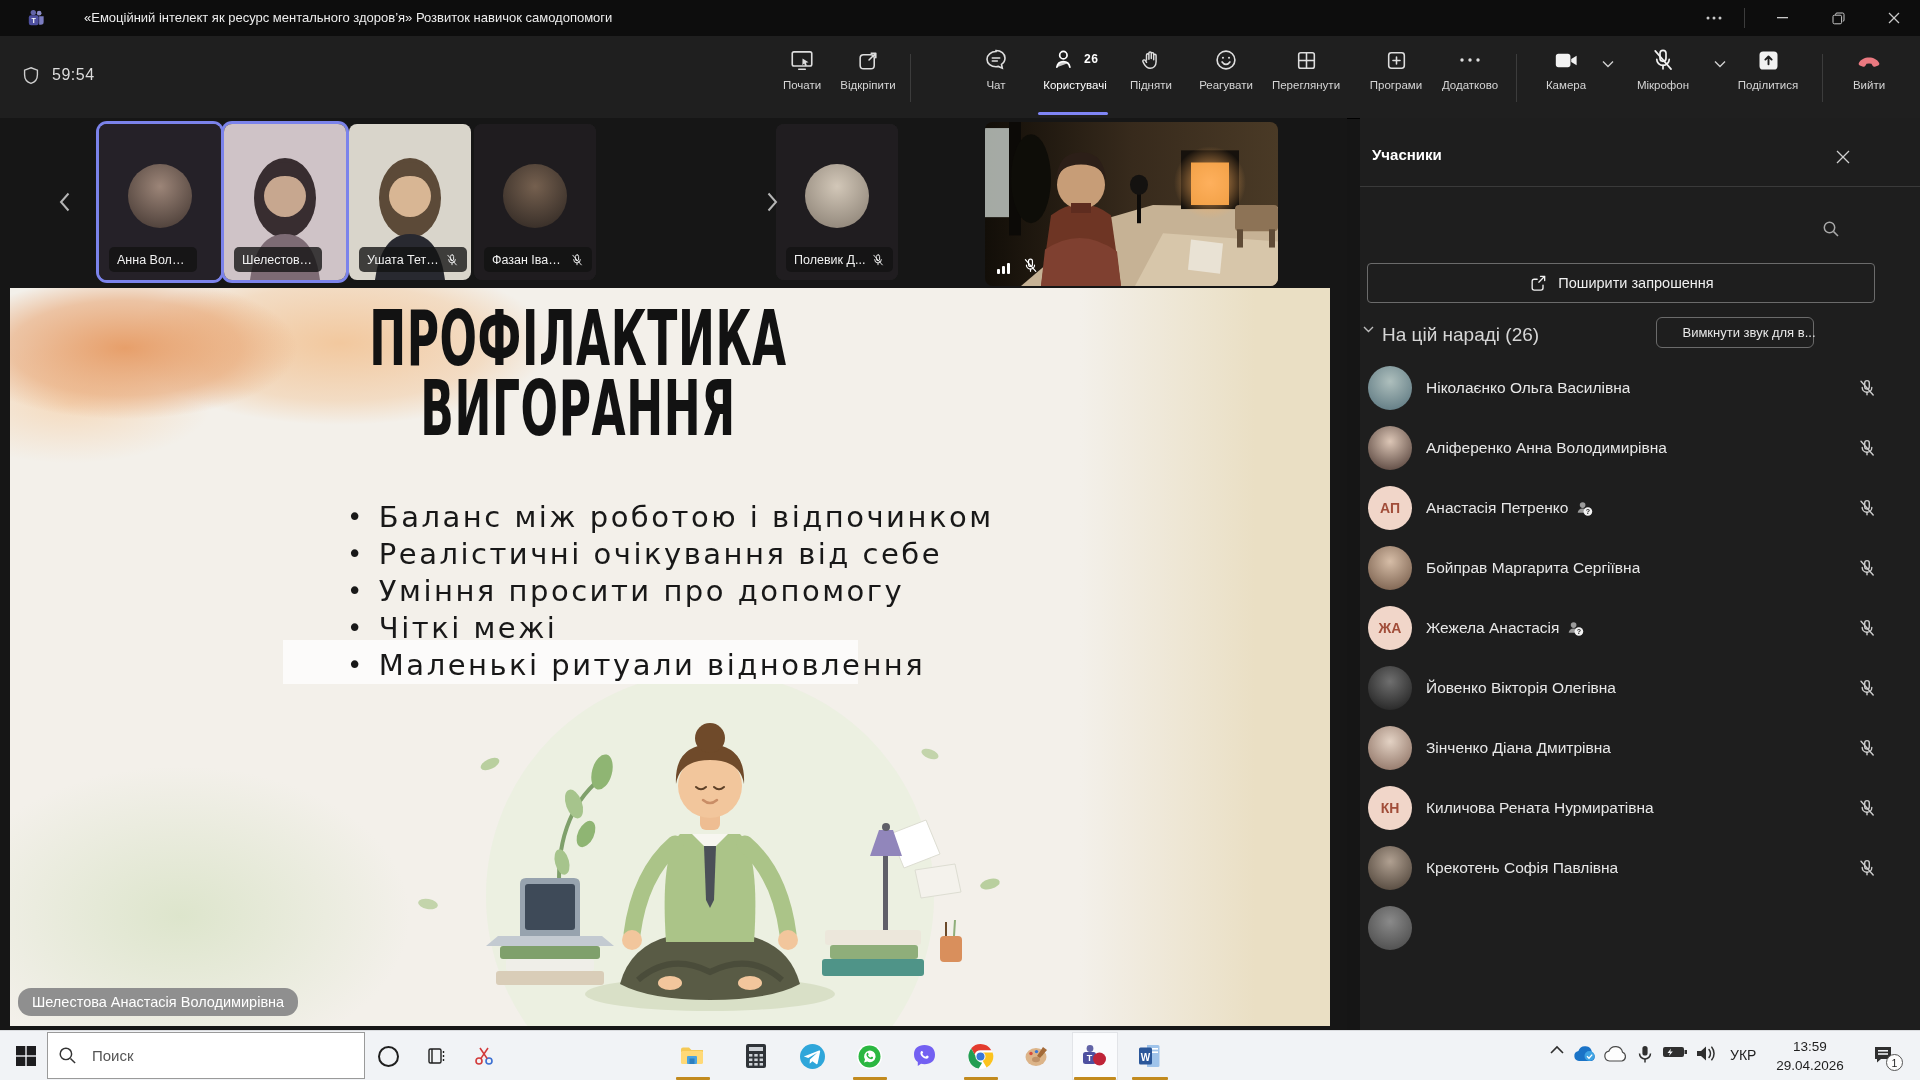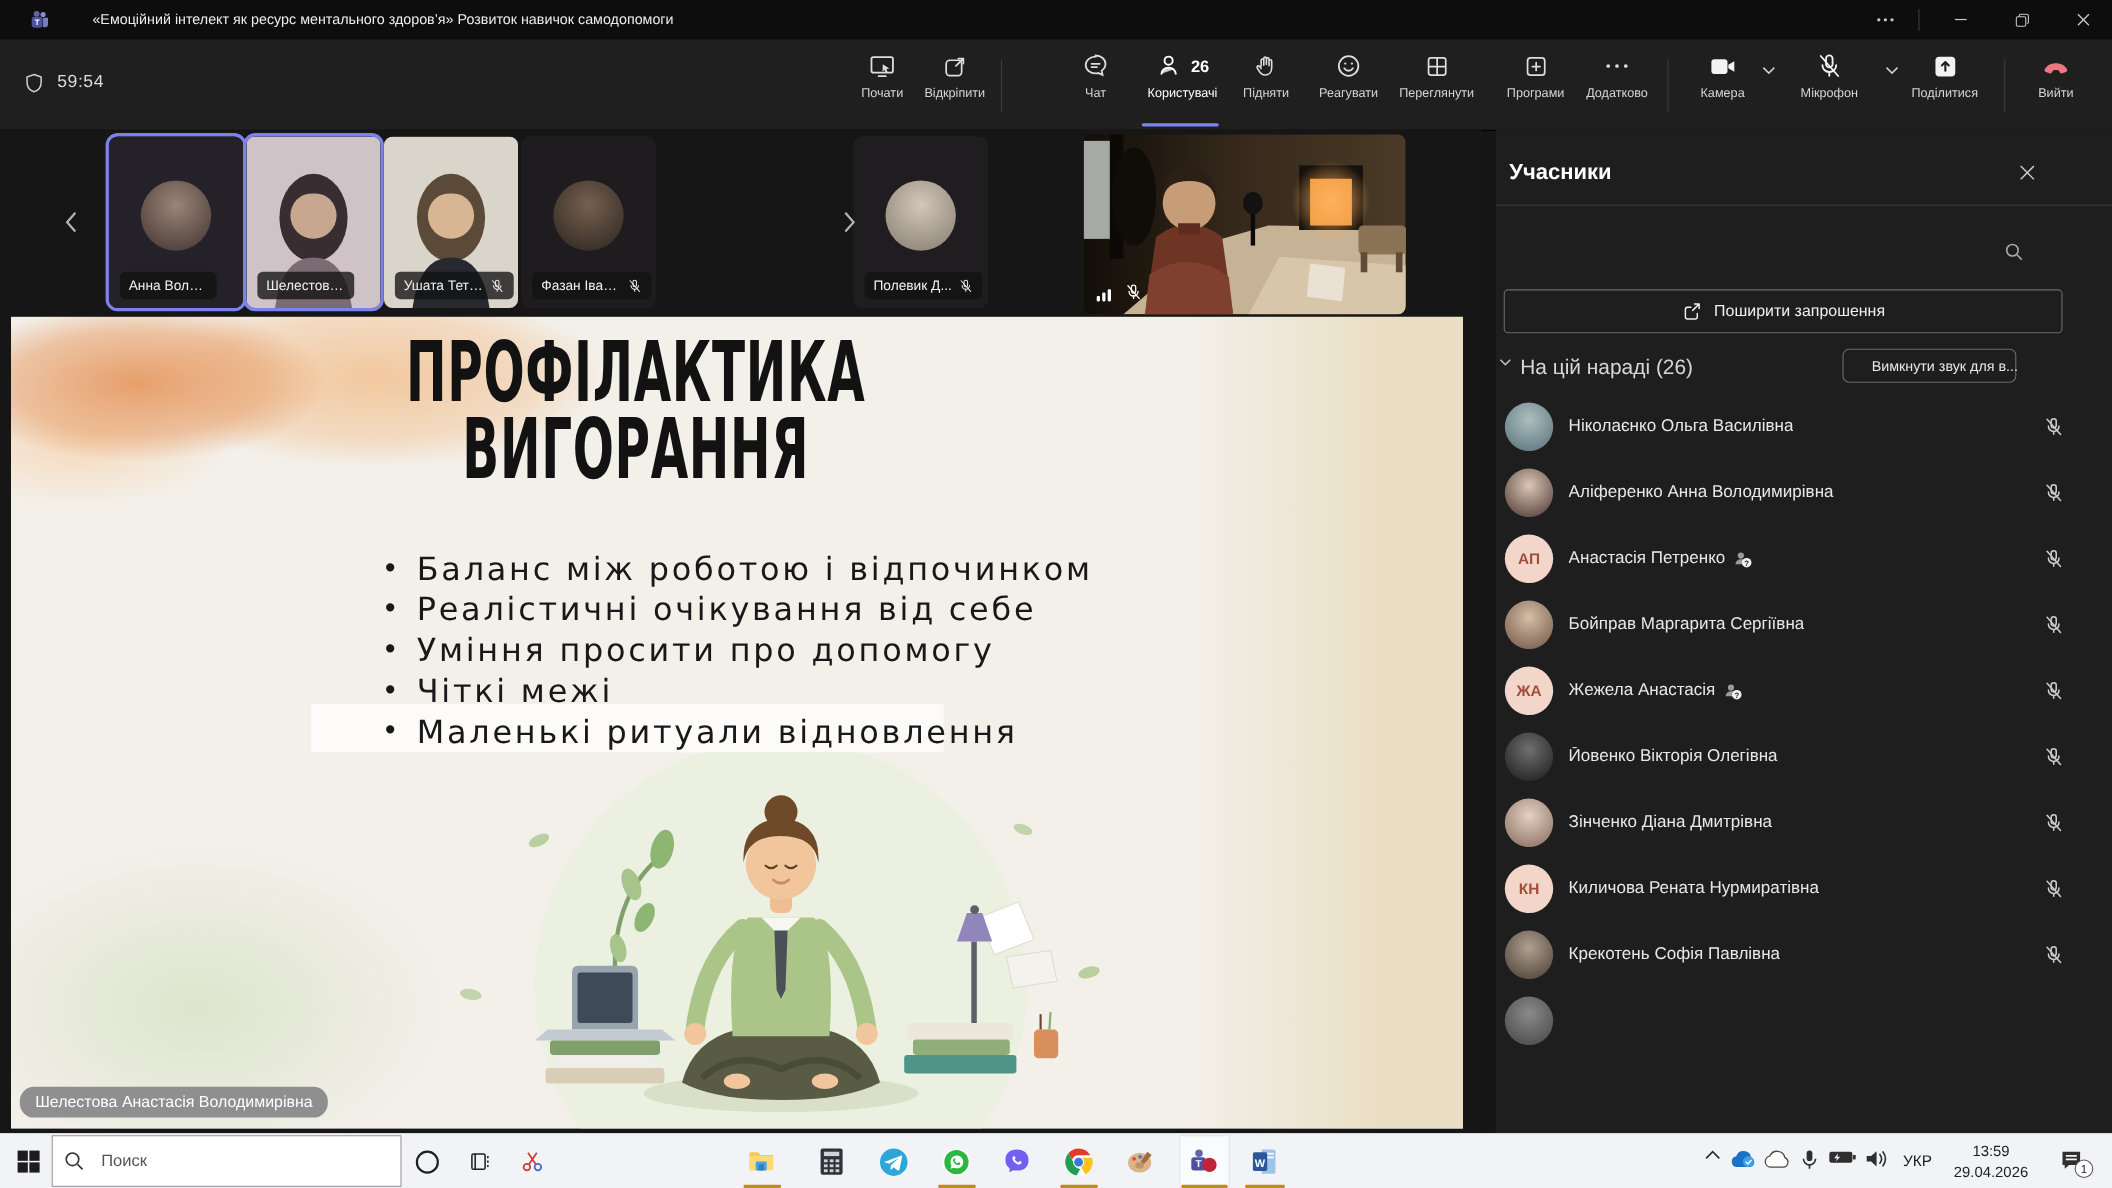--- a/index.html
+++ b/index.html
@@ -20,21 +20,21 @@
 
   
   .toolbar{position:absolute;left:0;top:36px;width:1920px;height:82px;background:#1f1f1f;border-bottom:1px solid #000;}
   .timer{position:absolute;left:52px;top:30px;font-size:16px;color:#dcdcdc;letter-spacing:.5px;}
   .shield{position:absolute;left:20px;top:28px;}
   .tbtn{position:absolute;top:10px;width:96px;display:flex;flex-direction:column;align-items:center;gap:5px;
         color:#d5d5d5;font-size:11.5px;cursor:default;}
   .tbtn .ic{height:28px;display:flex;align-items:center;justify-content:center;}
   .tb-sep{position:absolute;top:18px;width:1px;height:48px;background:#3c3c3c;}
   .users-underline{position:absolute;left:1038px;top:76px;width:70px;height:3px;border-radius:2px;background:#7f85f5;}
-  .count-badge{font-weight:bold;color:#fff;font-size:15px;margin-left:4px;}
+  .count-badge{font-weight:bold;color:#fff;font-size:12px;margin-left:4px;font-family:Liberation Mono, monospace;}
   .chev-small{position:absolute;top:24px;color:#cfcfcf;}
 
   
   .stage{position:absolute;left:0;top:118px;width:1347px;height:912px;background:#161616;}
   .strip-chev{position:absolute;top:66px;width:24px;height:36px;display:flex;align-items:center;justify-content:center;color:#b5b5b5;}
   .thumb{position:absolute;top:6px;width:122px;height:156px;border-radius:8px;overflow:hidden;background:#222;}
   .thumb.selected{box-shadow:0 0 0 3px #7b83eb;}
   .thumb-art{position:absolute;inset:0;}
   .thumb-avatar{position:absolute;left:29px;top:40px;width:64px;height:64px;border-radius:50%;}
   .tile-label{position:absolute;left:10px;bottom:8px;max-width:104px;height:25px;display:flex;align-items:center;gap:6px;
@@ -63,33 +63,33 @@
   .bullets{position:absolute;left:337px;top:212px;}
   .bullet-line{display:flex;align-items:flex-start;height:37px;font-family:"DejaVu Sans",sans-serif;
       font-size:29px;letter-spacing:2.5px;color:#181818;white-space:nowrap;}
   .bullet-line .dot{margin-right:14px;font-size:26px;line-height:34px;}
   .illustration{position:absolute;left:360px;top:396px;width:660px;height:342px;}
   .name-tooltip{position:absolute;left:18px;top:870px;height:28px;padding:0 14px;display:flex;align-items:center;
       background:#8f8f8f;border-radius:13px;color:#fff;font-size:14.5px;white-space:nowrap;z-index:5;}
 
   
   .panel{position:absolute;left:1360px;top:118px;width:560px;height:912px;background:#1e1e1e;overflow:hidden;}
-  .panel-title{position:absolute;left:12px;top:28px;font-size:20px;font-weight:bold;color:#fff;}
+  .panel-title{position:absolute;left:12px;top:28px;font-size:15px;font-weight:bold;color:#fff;}
   .panel-close{position:absolute;left:466px;top:24px;width:34px;height:30px;display:flex;align-items:center;justify-content:center;color:#cfcfcf;}
   .panel-hdiv{position:absolute;left:0;top:68px;width:560px;height:1px;background:#3a3a3a;}
   .panel-search{position:absolute;left:10px;top:92px;width:487px;height:40px;box-sizing:border-box;background:#2d2d2d;border:none;
       border-radius:4px;color:#ddd;font-size:14.5px;padding:0 40px 0 12px;outline:none;font-family:"Liberation Sans",sans-serif;}
   .panel-search::placeholder{color:#8f8f8f;}
   .search-mag{position:absolute;left:462px;top:102px;color:#a8a8a8;pointer-events:none;}
   .invite-btn{position:absolute;left:7px;top:145px;width:508px;height:40px;box-sizing:border-box;border:1px solid #6b6b6b;
       border-radius:4px;display:flex;align-items:center;justify-content:center;gap:10px;color:#f0f0f0;font-size:14.5px;background:transparent;}
   .section-row{position:absolute;left:0;top:199px;width:560px;height:32px;}
   .sect-chev{position:absolute;left:3px;top:9px;color:#bdbdbd;}
   .sect-label{position:absolute;left:22px;top:7px;font-size:19px;color:#d6d6d6;}
-  .muteall-btn{position:absolute;left:315px;top:0px;width:158px;height:31px;box-sizing:border-box;border:1px solid #6b6b6b;
+  .muteall-btn{position:absolute;left:296px;top:0px;width:158px;height:31px;box-sizing:border-box;border:1px solid #6b6b6b;
       border-radius:6px;background:transparent;color:#e8e8e8;font-size:13px;display:flex;align-items:center;justify-content:center;white-space:nowrap;padding-left:34px;}
   .p-list{position:absolute;left:0;top:240px;width:560px;}
   .p-row{position:relative;height:60px;display:flex;align-items:center;padding:0 42px 0 8px;}
   .p-avatar{width:44px;height:44px;border-radius:50%;flex:0 0 44px;display:flex;align-items:center;justify-content:center;
       font-size:14px;font-weight:bold;}
   .p-avatar.ring{box-shadow:0 0 0 2px #1e1e1e,0 0 0 4.5px #7b83eb;}
   .p-namewrap{margin-left:14px;display:flex;align-items:center;gap:8px;min-width:0;flex:1;}
   .p-name{font-size:15.5px;color:#e8e8e8;white-space:nowrap;overflow:hidden;text-overflow:ellipsis;}
   .p-name.bold{font-weight:bold;color:#fff;}
   .p-mic{flex:0 0 auto;color:#cbcbcb;width:22px;display:flex;justify-content:center;}

